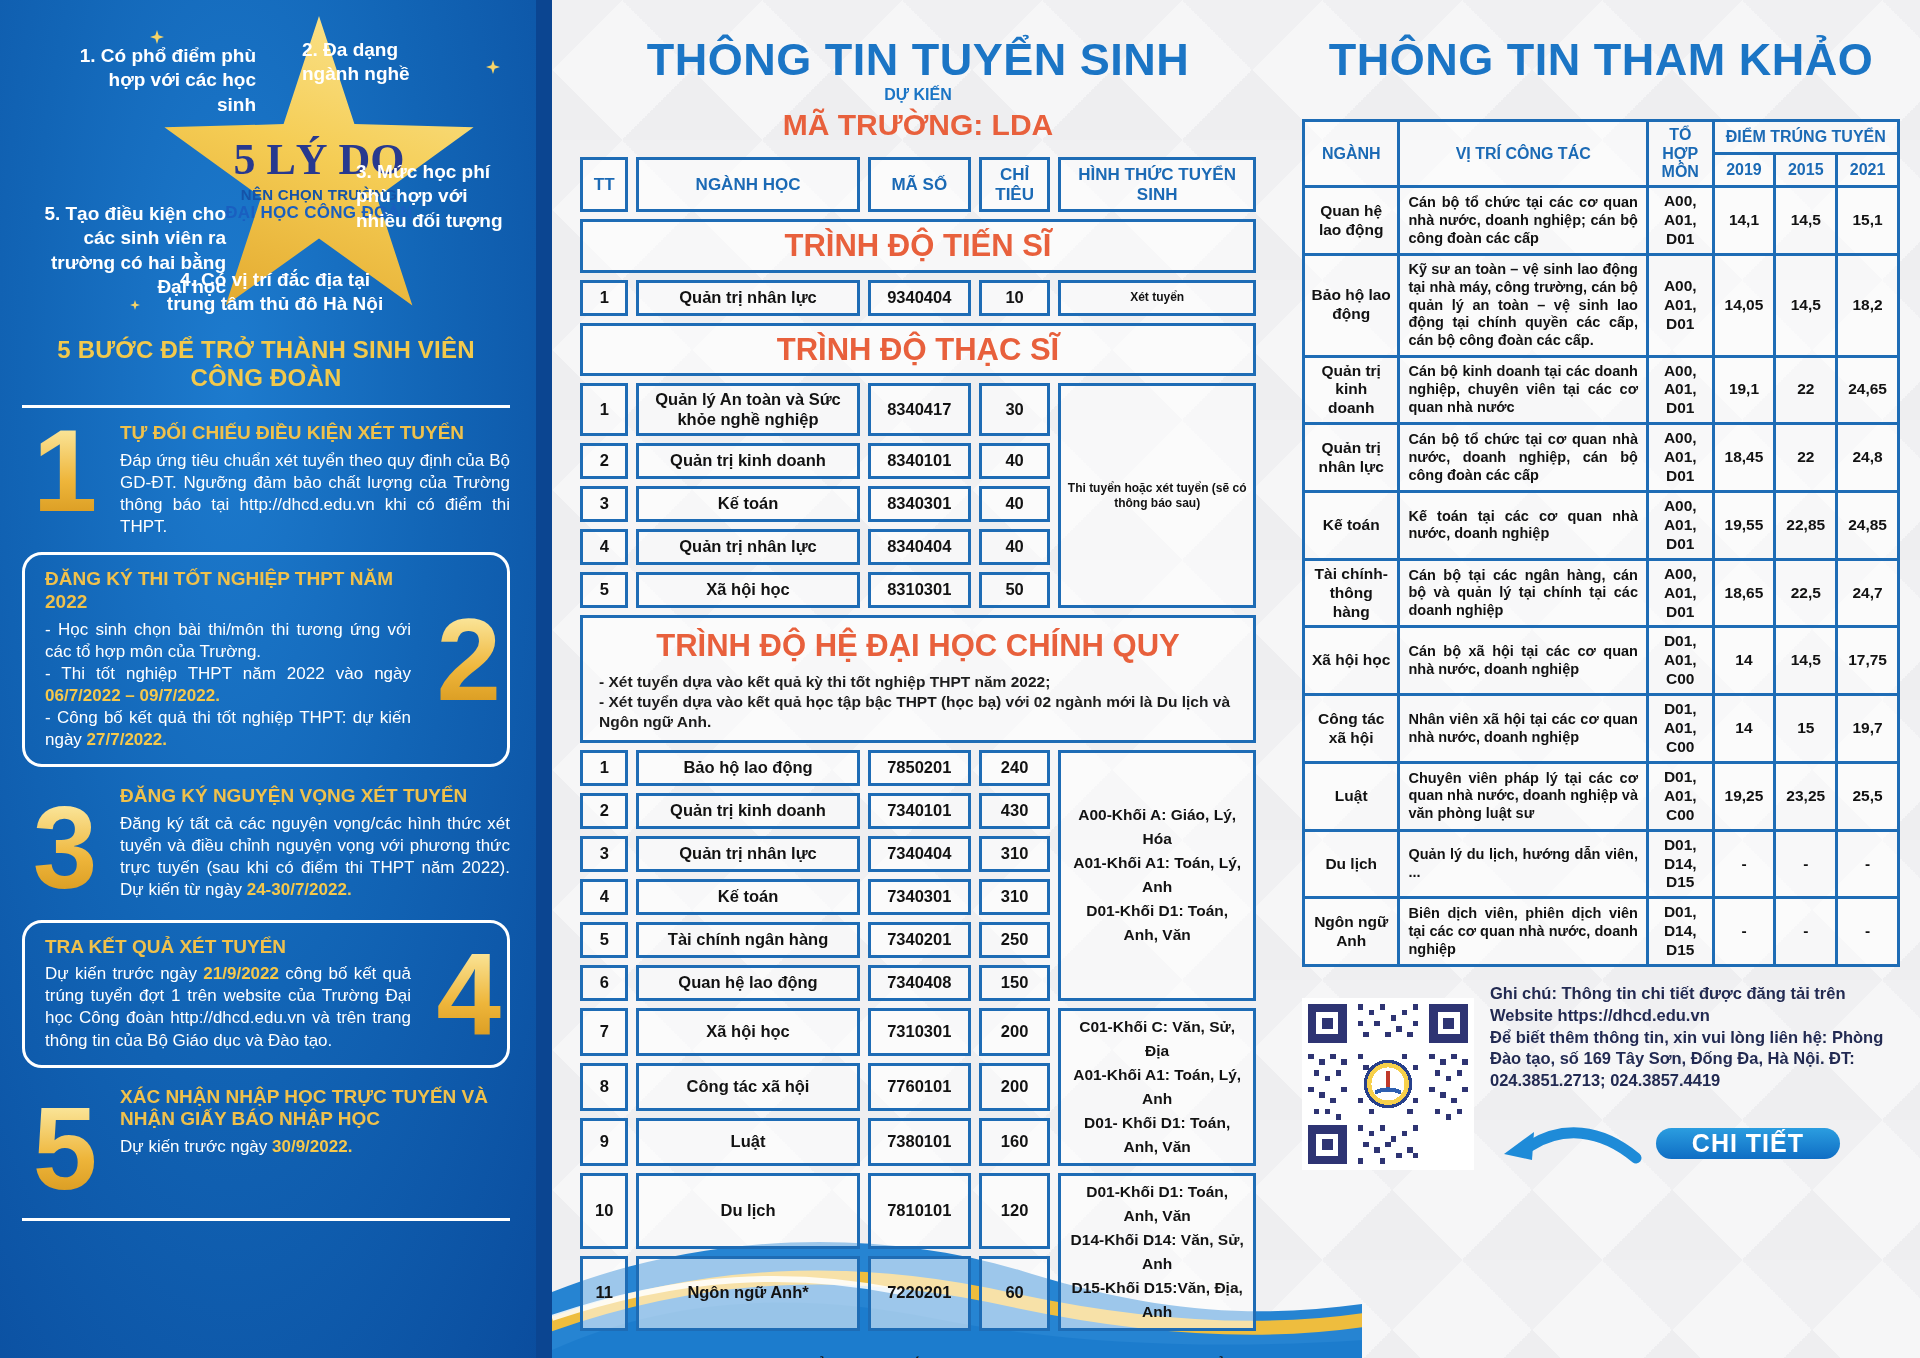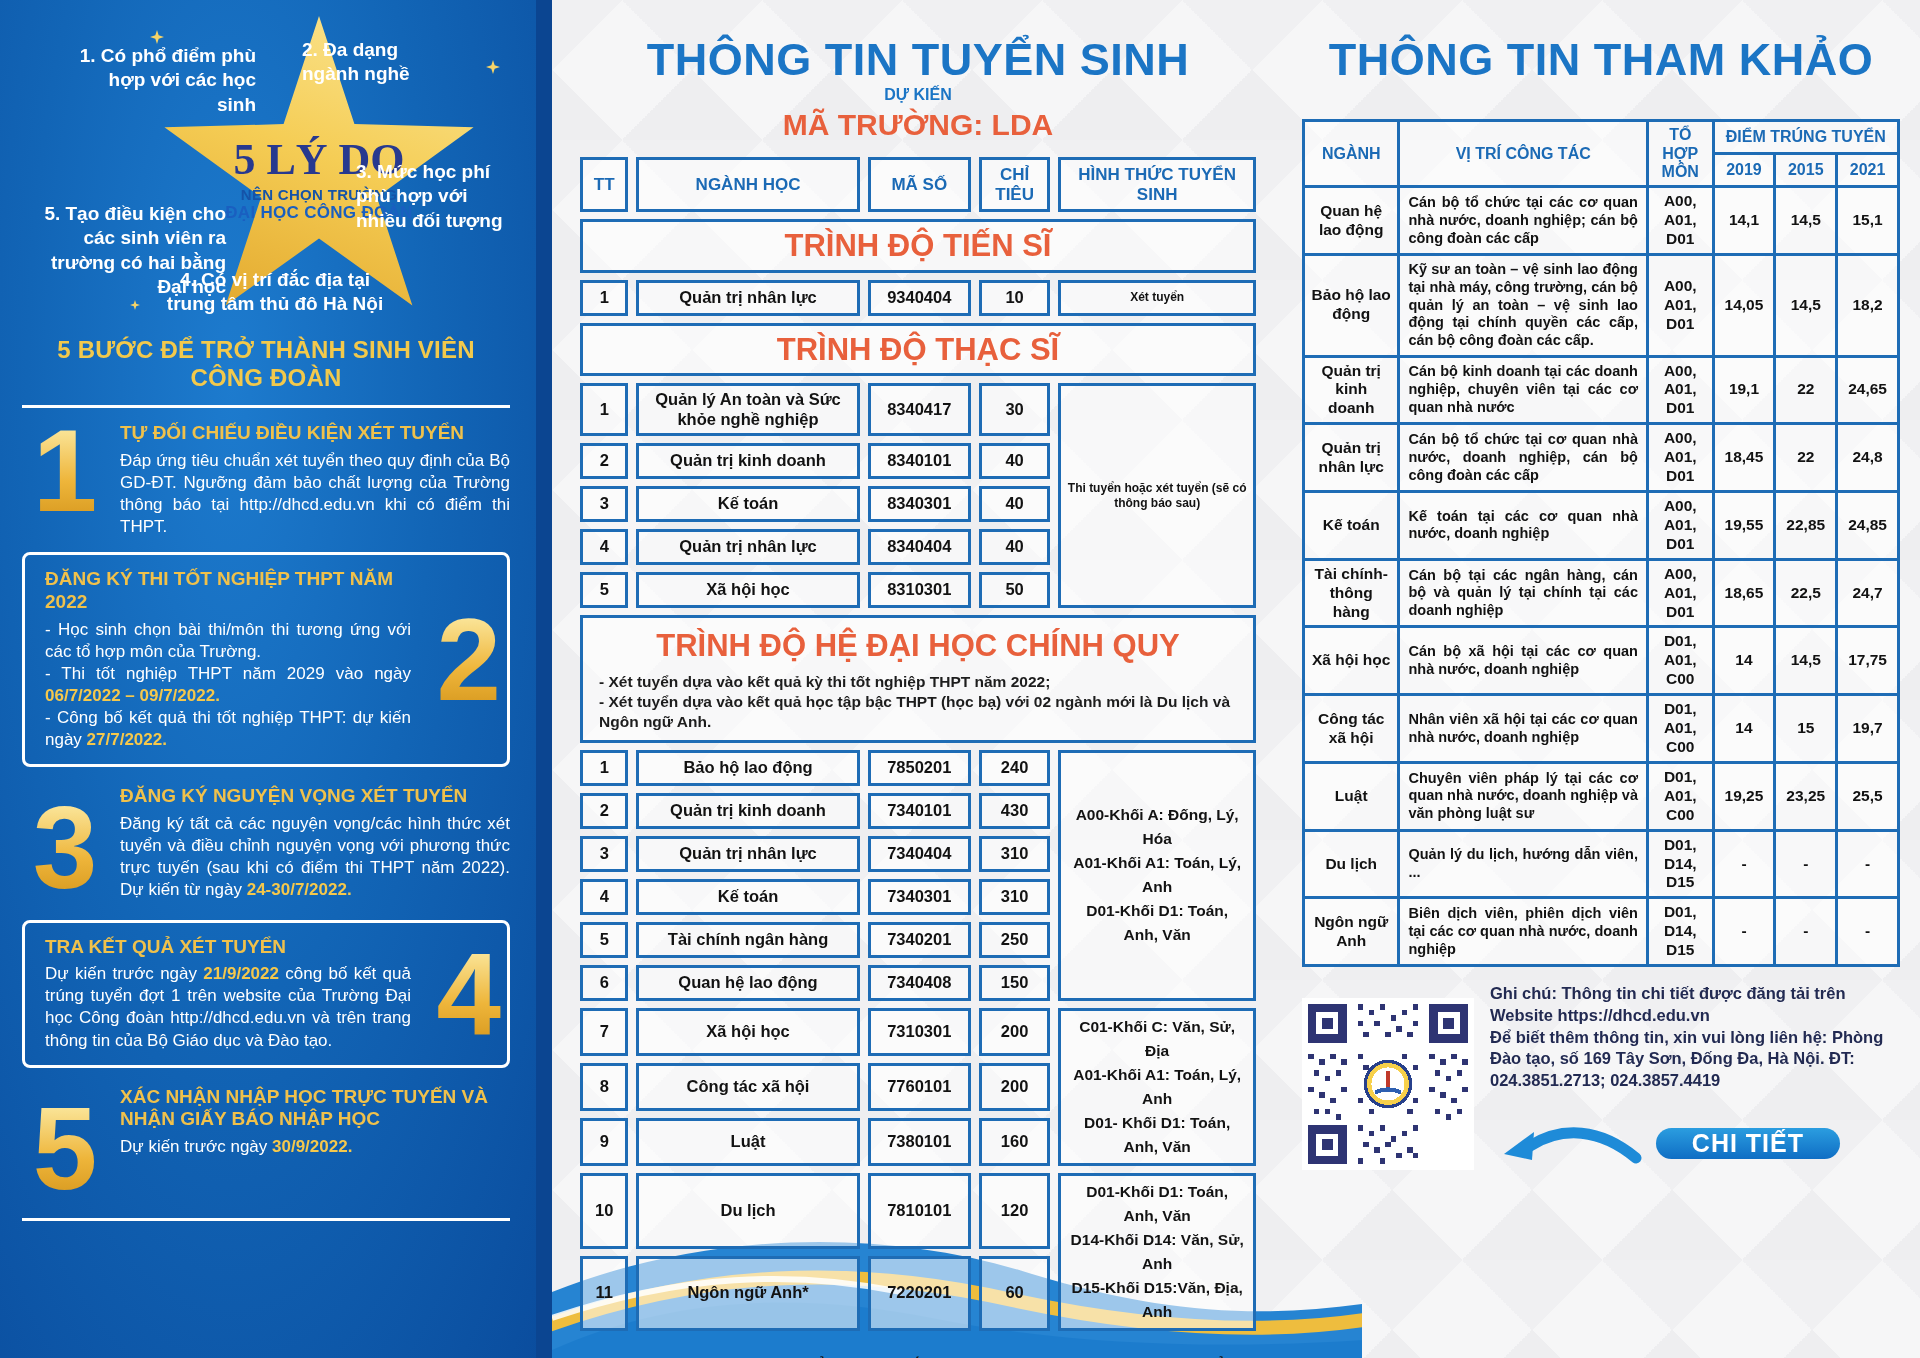--- a/index.html
+++ b/index.html
@@ -35,21 +35,21 @@
   .steps-heading { color:#f2c94c; font-weight:800; font-size:24px; text-align:center; letter-spacing:.2px; }
   .num {
     font-weight:800; font-size:116px; line-height:.85; flex:0 0 86px; text-align:center;
     background:linear-gradient(180deg,#fcebA5,#eeb53a 60%,#d7991f);
     -webkit-background-clip:text; background-clip:text; color:transparent;
   }
   .s-title { color:#f0c14b; font-weight:800; font-size:19px; margin-bottom:5px; line-height:1.2; }
   .s-body { font-size:17px; line-height:1.3; text-align:justify; }
   .gold { color:#f5c84c; font-weight:800; }
   .step1 { display:flex; gap:12px; border-top:3px solid #fff; margin-top:13px; padding-top:14px; align-items:flex-start; }
-  .step-box { border:3px solid #fff; border-radius:8px; padding:13px 96px 13px 20px; margin:14px 0; position:relative; }
+  .step-box { border:3px solid #fff; border-radius:20px; padding:13px 96px 13px 20px; margin:14px 0; position:relative; }
   .step-box .num { position:absolute; right:6px; top:50%; transform:translateY(-50%); }
   .step-flex { display:flex; gap:12px; padding:4px 0; align-items:flex-start; }
   .step-flex .num { margin-top:14px; }
   .step5-wrap { border-bottom:3px solid #fff; padding-bottom:16px; }
 
   
   .main {
     flex:1; position:relative; display:flex; z-index:1;
     background-color:#f6f6f7;
     background-image:
@@ -130,21 +130,21 @@
         <div>
           <div class="s-title">TỰ ĐỐI CHIẾU ĐIỀU KIỆN XÉT TUYỂN</div>
           <div class="s-body">Đáp ứng tiêu chuẩn xét tuyển theo quy định của Bộ GD-ĐT. Ngưỡng đảm bảo chất lượng của Trường thông báo tại http://dhcd.edu.vn khi có điểm thi THPT.</div>
         </div>
       </div>
 
       <div class="step-box">
         <div class="s-title">ĐĂNG KÝ THI TỐT NGHIỆP THPT NĂM 2022</div>
         <div class="s-body">
           <div><span>- Học sinh chọn bài thi/môn thi tương ứng với các tổ hợp môn của Trường.</span></div>
-          <div><span>- Thi tốt nghiệp THPT năm 2029 vào ngày </span><span class="gold">06/7/2022 – 09/7/2022.</span></div>
+          <div><span>- Thi tốt nghiệp THPT năm 2022 vào ngày </span><span class="gold">06/7/2022 – 09/7/2022.</span></div>
           <div><span>- Công bố kết quả thi tốt nghiệp THPT: dự kiến ngày </span><span class="gold">27/7/2022.</span></div>
         </div>
         <div class="num">2</div>
       </div>
 
       <div class="step-flex">
         <div class="num">3</div>
         <div>
           <div class="s-title">ĐĂNG KÝ NGUYỆN VỌNG XÉT TUYỂN</div>
           <div class="s-body"><span>Đăng ký tất cả các nguyện vọng/các hình thức xét tuyển và điều chỉnh nguyện vọng với phương thức trực tuyến (sau khi có điểm thi THPT năm 2022). Dự kiến từ ngày </span><span class="gold">24-30/7/2022.</span></div>
@@ -253,21 +253,21 @@
                 <div>- Xét tuyển dựa vào kết quả học tập bậc THPT (học bạ) với 02 ngành mới là Du lịch và Ngôn ngữ Anh.</div>
               </div>
             </td>
           </tr>
           <tr>
             <td>1</td>
             <td>Bảo hộ lao động</td>
             <td>7850201</td>
             <td>240</td>
             <td class="khoi" rowspan="6">
-              <div>A00-Khối A: Đống, Lý, Hóa</div>
+              <div>A00-Khối A: Giáo, Lý, Hóa</div>
               <div>A01-Khối A1: Toán, Lý, Anh</div>
               <div>D01-Khối D1: Toán, Anh, Văn</div>
             </td>
           </tr>
           <tr>
             <td>2</td>
             <td>Quản trị kinh doanh</td>
             <td>7340101</td>
             <td>430</td>
           </tr>

